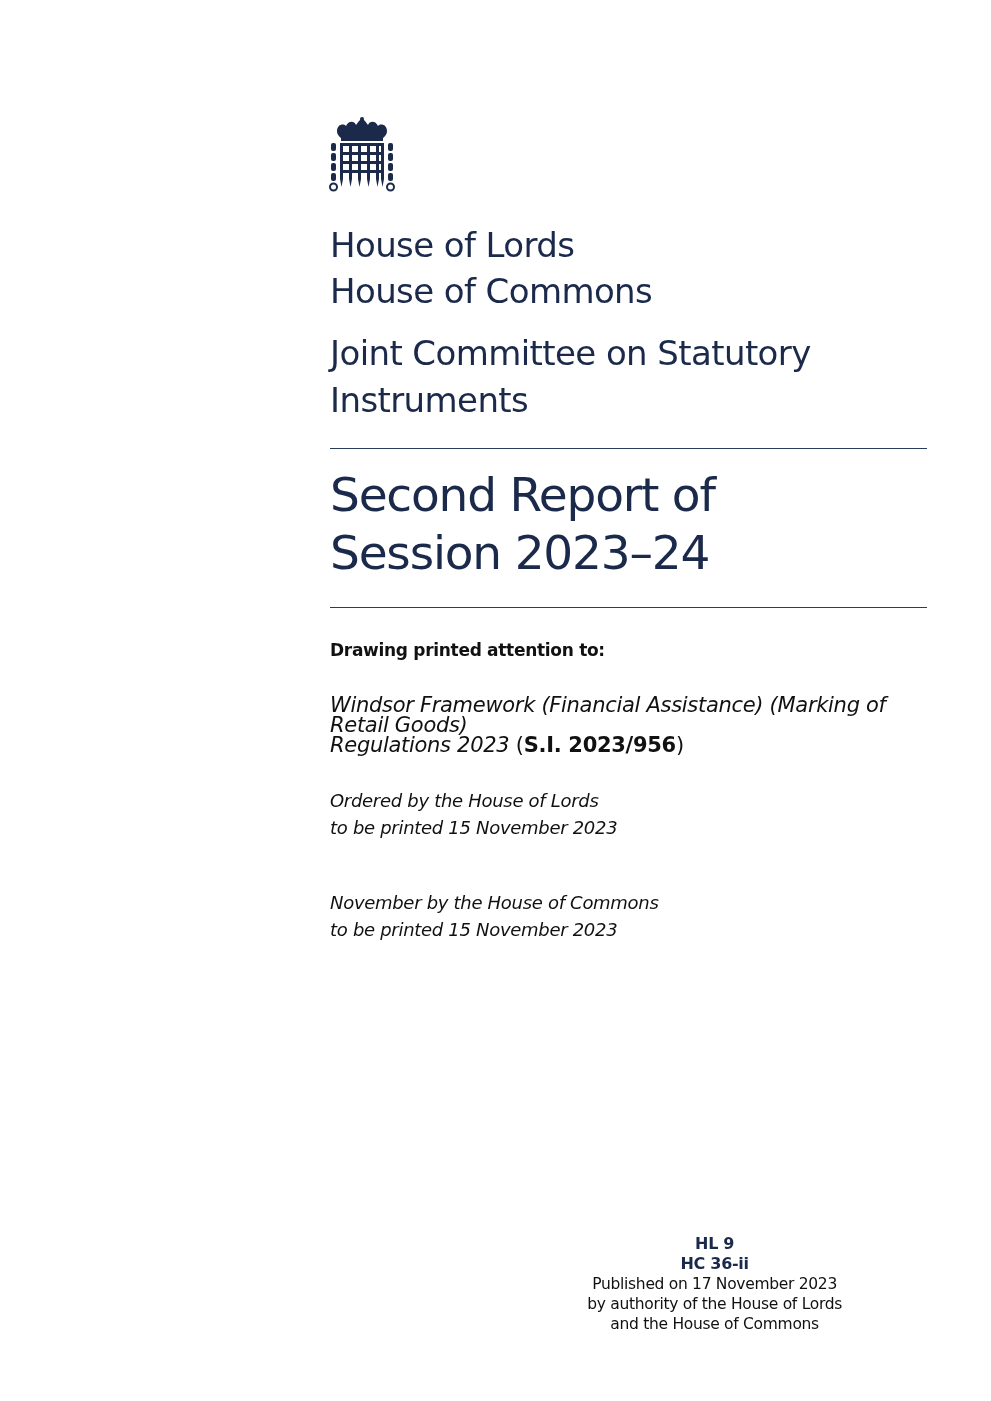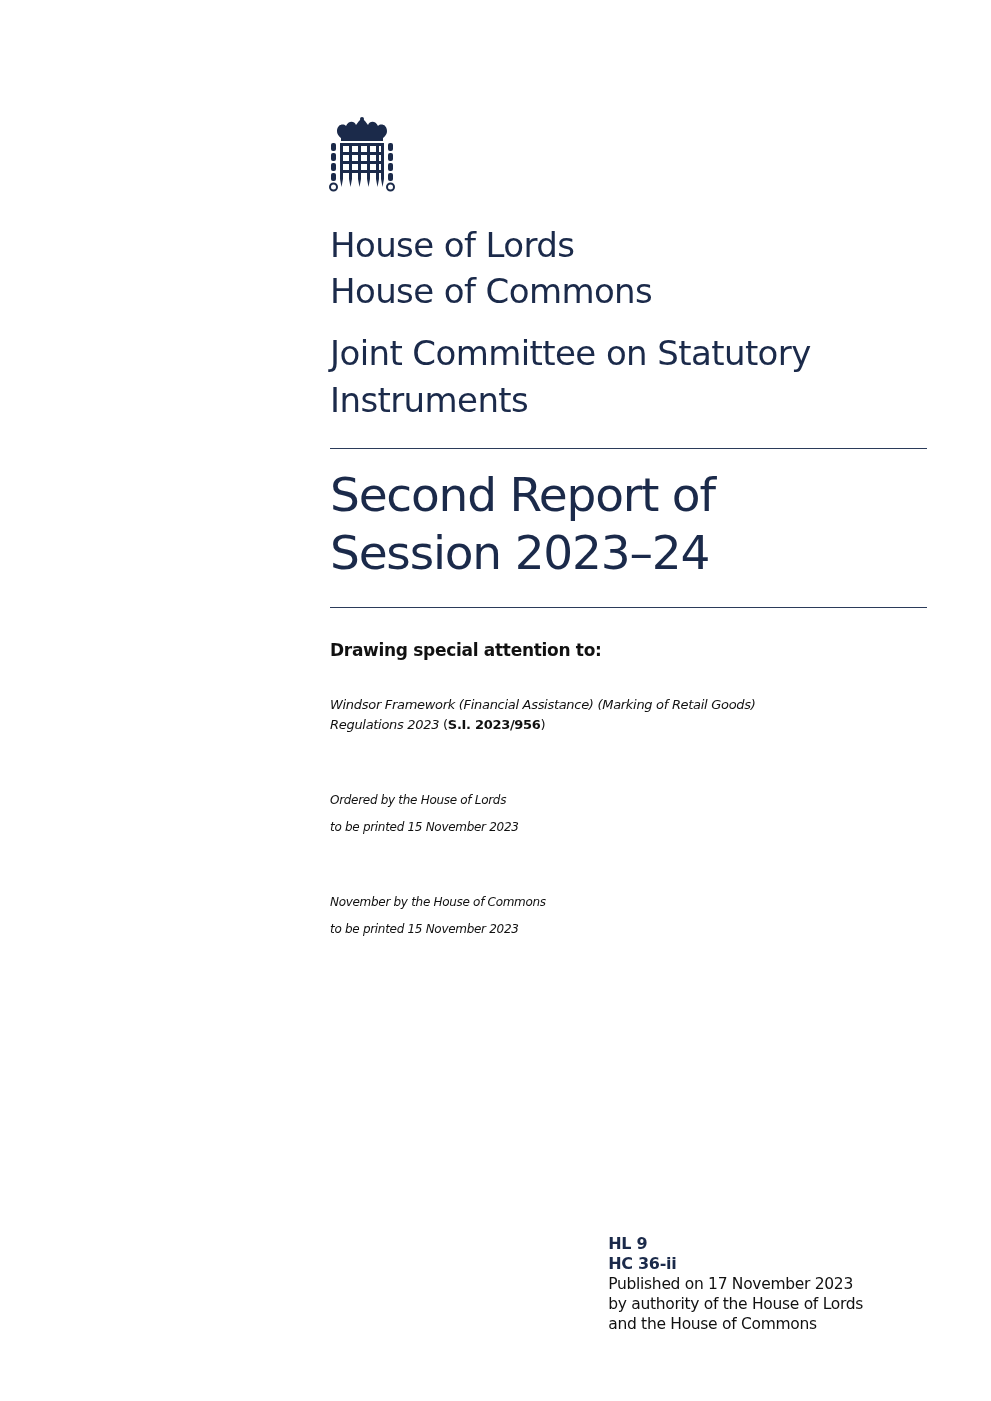--- a/index.html
+++ b/index.html
@@ -82,46 +82,46 @@
       font-size: 17px;
       color: #111111;
       letter-spacing: -0.3px;
     }
     .instrument {
       position: absolute;
       left: 330px;
       top: 695px;
       width: 600px;
       font-family: "DejaVu Sans", sans-serif;
-      font-size: 13px;
+      font-size: 21px;
       line-height: 20px;
       color: #111111;
       letter-spacing: -0.3px;
     }
     .instrument .italic { font-style: italic; }
     .instrument .bold { font-weight: bold; font-style: normal; }
     .ordered {
       position: absolute;
       left: 330px;
       width: 400px;
       font-family: "DejaVu Sans", sans-serif;
       font-style: italic;
-      font-size: 12px;
+      font-size: 18px;
       line-height: 27px;
       color: #111111;
       letter-spacing: -0.3px;
     }
     .ordered.lords { top: 787px; }
     .ordered.commons { top: 889px; }
     .ordered span { display: block; }
     .pubinfo {
       position: absolute;
-      right: 58px;
+      right: 79px;
       top: 1234px;
-      text-align: left;
+      text-align: center;
       font-family: "DejaVu Sans", sans-serif;
       font-size: 15.5px;
       line-height: 20px;
       color: #111111;
       letter-spacing: -0.3px;
     }
     .pubinfo .paper-no {
       display: block;
       font-weight: bold;
       color: #1b2a4a;
@@ -201,21 +201,21 @@
 
   <div class="rule top"></div>
 
   <div class="report-title">
     <div>Second Report of</div>
     <div>Session 2023–24</div>
   </div>
 
   <div class="rule bottom"></div>
 
-  <div class="attention-label">Drawing special attention to:</div>
+  <div class="attention-label">Drawing printed attention to:</div>
 
   <div class="instrument">
     <span class="italic">Windsor Framework (Financial Assistance) (Marking of Retail Goods)</span><br>
     <span class="italic">Regulations 2023</span>
     <span>(</span><span class="bold">S.I. 2023/956</span><span>)</span>
   </div>
 
   <div class="ordered lords">
     <span>Ordered by the House of Lords</span>
     <span>to be printed 15 November 2023</span>

